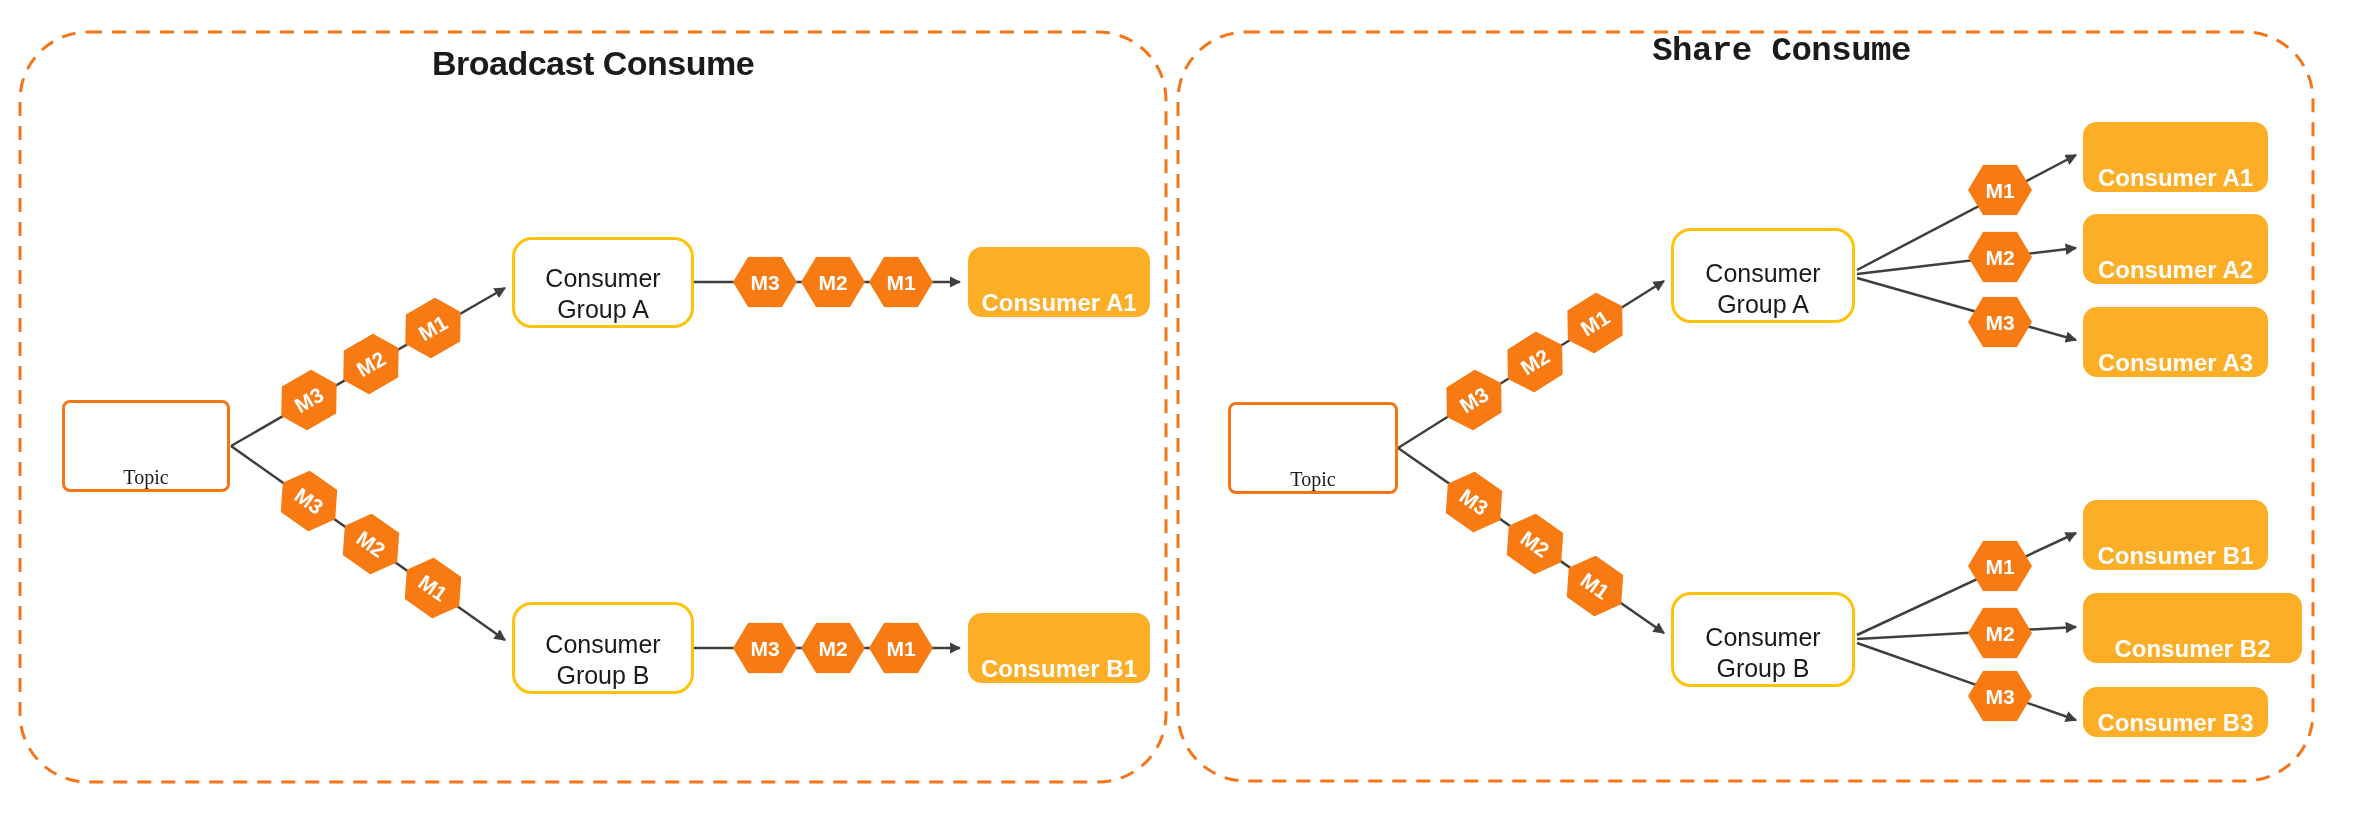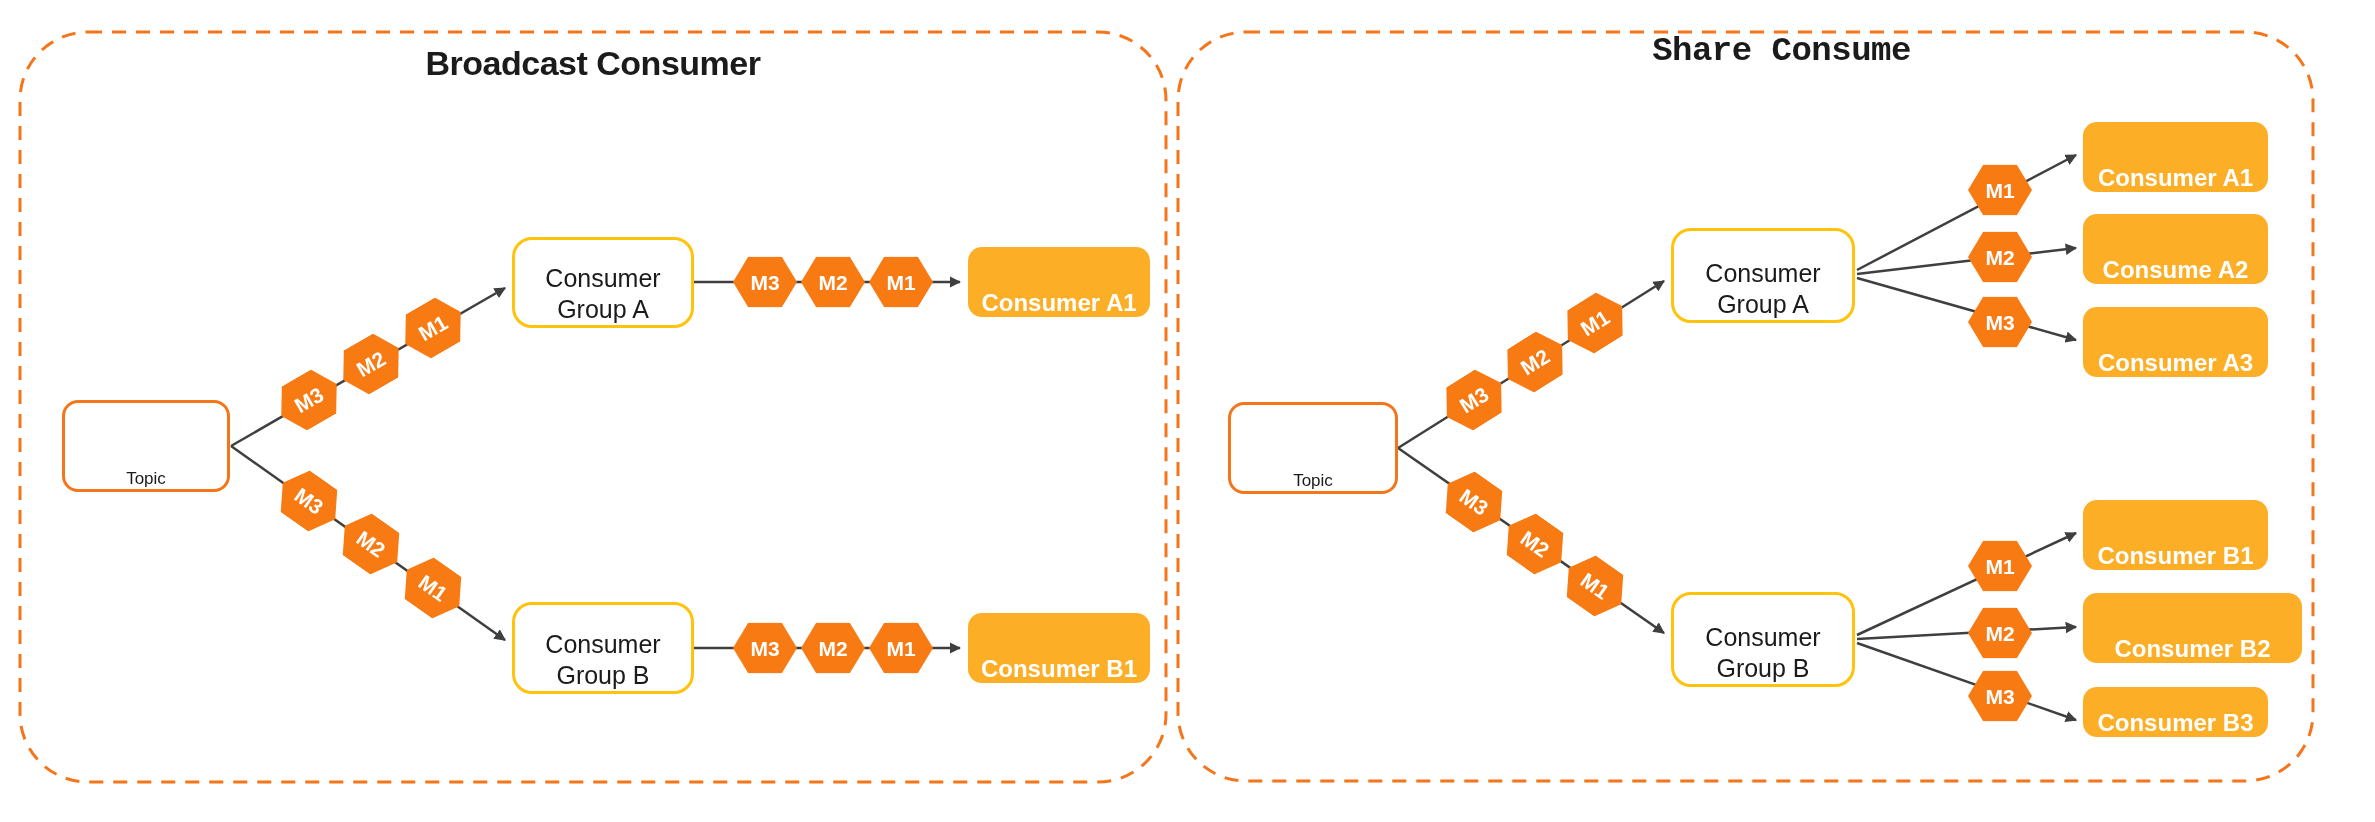--- a/index.html
+++ b/index.html
@@ -27,22 +27,23 @@
     align-items:flex-end;
     justify-content:center;
     text-align:center;
     box-sizing:border-box;
     color:#1b1b1b;
   }
   .node .node-label{display:block;}
   .topic{
     background:#ffffff;
     border:3px solid #F4751A;
-    border-radius:16px;
-    font-size:17px;
+    border-radius:8px;
+    font-size:20px;
+    font-family:Liberation Serif, serif;
   }
   .group{
     background:#ffffff;
     border:3px solid #FFC30B;
     border-radius:20px;
     font-size:25px;
     line-height:1.25;
   }
   .group .node-label{white-space:pre-line;}
   .consumer{
@@ -90,21 +91,21 @@
     <line x1="1398" y1="448" x2="1664" y2="281" stroke="#3F3F3F" stroke-width="2.5" marker-end="url(#arr)"></line>
     <line x1="1398" y1="448" x2="1664" y2="633" stroke="#3F3F3F" stroke-width="2.5" marker-end="url(#arr)"></line>
     <line x1="1857" y1="270" x2="2076" y2="155" stroke="#3F3F3F" stroke-width="2.5" marker-end="url(#arr)"></line>
     <line x1="1857" y1="274" x2="2076" y2="248" stroke="#3F3F3F" stroke-width="2.5" marker-end="url(#arr)"></line>
     <line x1="1857" y1="278" x2="2076" y2="340" stroke="#3F3F3F" stroke-width="2.5" marker-end="url(#arr)"></line>
     <line x1="1857" y1="635" x2="2076" y2="533" stroke="#3F3F3F" stroke-width="2.5" marker-end="url(#arr)"></line>
     <line x1="1857" y1="639" x2="2076" y2="627" stroke="#3F3F3F" stroke-width="2.5" marker-end="url(#arr)"></line>
     <line x1="1857" y1="643" x2="2076" y2="720" stroke="#3F3F3F" stroke-width="2.5" marker-end="url(#arr)"></line>
   </svg>
 
-  <div class="title" style="left:20px;top:44px;width:1146px;">Broadcast Consumer</div>
+  <div class="title" style="left:20px;top:44px;width:1146px;">Broadcast Consume</div>
   <div class="title" style="left:1214px;top:32px;width:1135px;font-family:Liberation Mono, monospace;">Share Consume</div>
 
   <div class="node topic" style="left:62px;top:400px;width:168px;height:92px;">
     <span class="node-label">Topic</span>
   </div>
 
   <div class="node group" style="left:512px;top:237px;width:182px;height:91px;">
     <span class="node-label">Consumer
 Group A</span>
   </div>
@@ -173,21 +174,21 @@
 
   <div class="node group" style="left:1671px;top:592px;width:184px;height:95px;">
     <span class="node-label">Consumer
 Group B</span>
   </div>
 
   <div class="node consumer" style="left:2083px;top:122px;width:185px;height:70px;">
     <span class="node-label">Consumer A1</span>
   </div>
   <div class="node consumer" style="left:2083px;top:214px;width:185px;height:70px;">
-    <span class="node-label">Consume A2</span>
+    <span class="node-label">Consumer A2</span>
   </div>
   <div class="node consumer" style="left:2083px;top:307px;width:185px;height:70px;">
     <span class="node-label">Consumer A3</span>
   </div>
 
   <div class="node consumer" style="left:2083px;top:500px;width:185px;height:70px;">
     <span class="node-label">Consumer B1</span>
   </div>
   <div class="node consumer" style="left:2083px;top:593px;width:219px;height:70px;">
     <span class="node-label">Consumer B2</span>

